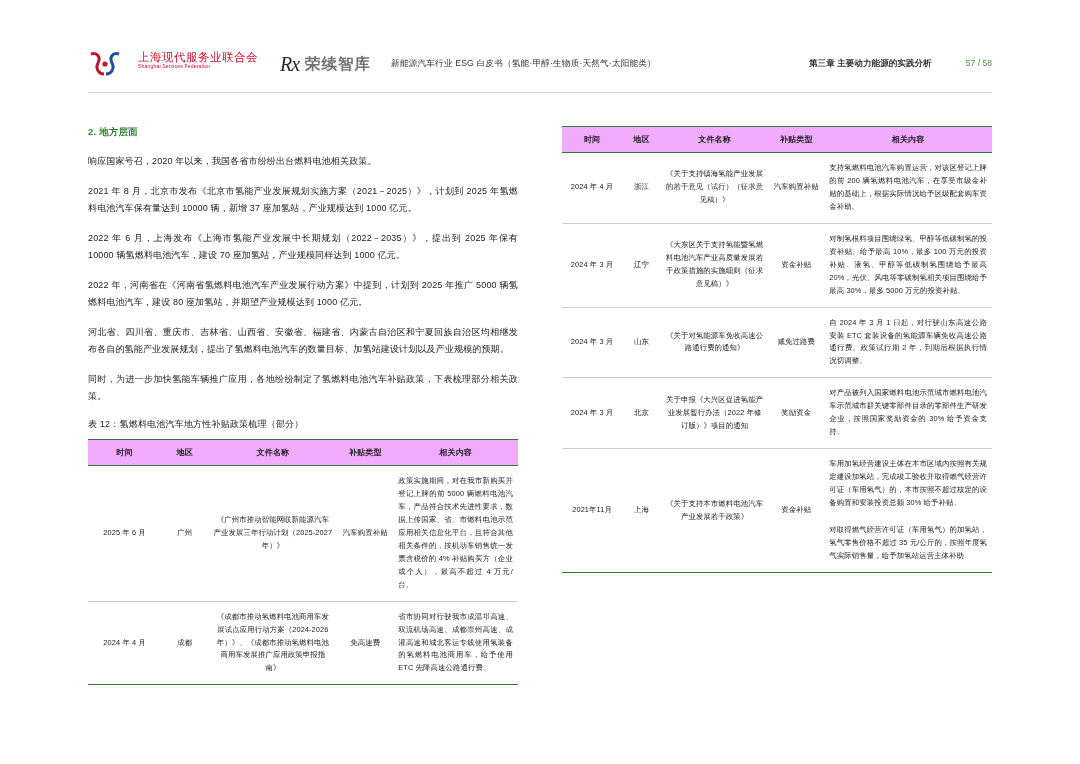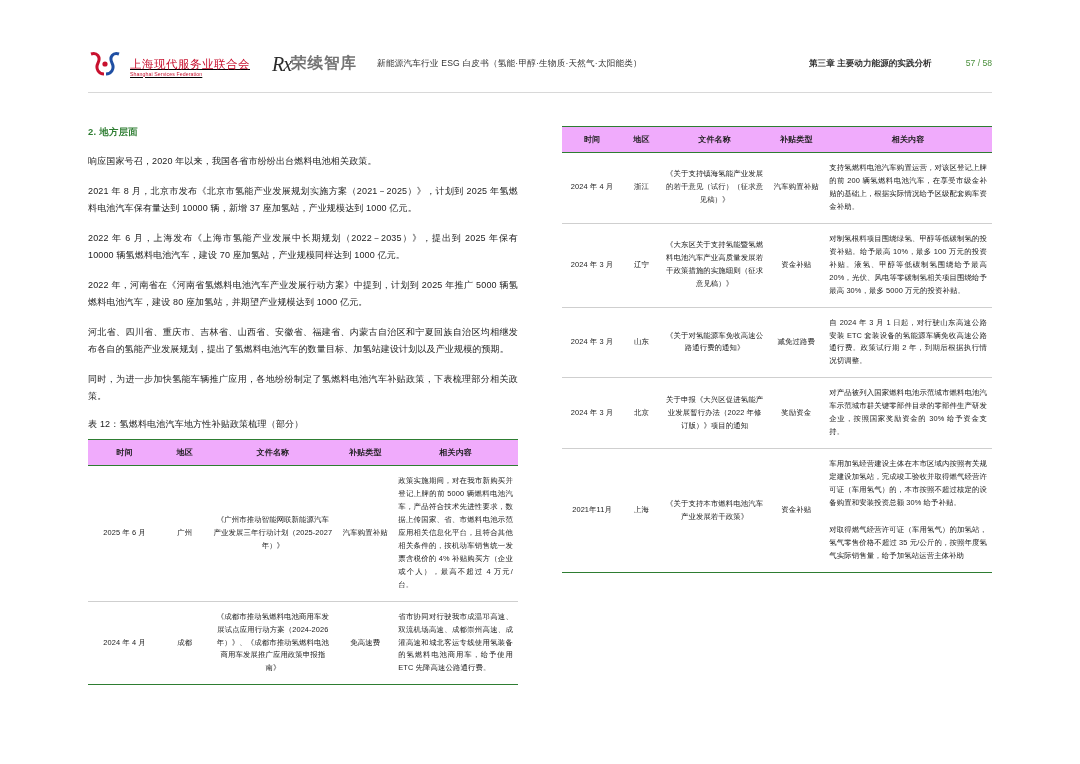--- a/index.html
+++ b/index.html
@@ -24,23 +24,22 @@
   }
   .header-inner {
     position: absolute;
     left: 88px; top: 44px;
     width: 904px; height: 40px;
     display: flex;
     align-items: center;
   }
   .logo-block {
     display: flex;
-    align-items: flex-end;
-    gap: 8px;
-    text-decoration: underline;
+    align-items: flex-start;
+    gap: 16px;
   }
   .logo-mark {
     width: 34px; height: 26px;
     position: relative;
   }
   .logo-text {
     display: flex;
     flex-direction: column;
     justify-content: center;
     line-height: 1.05;
@@ -51,21 +50,22 @@
     letter-spacing: 0.5px;
   }
   .logo-en {
     font-size: 5.2px;
     color: #c8102e;
     letter-spacing: 0.1px;
     margin-top: 1px;
   }
   .logo2 {
     display: flex;
-    gap: 0;
+    align-items: center;
+    gap: 6px;
     margin-left: 22px;
   }
   .logo2-rx {
     font-family: "Liberation Serif", serif;
     font-size: 20px;
     color: #2b2b2b;
     font-style: italic;
     letter-spacing: -1px;
   }
   .logo2-cn {

